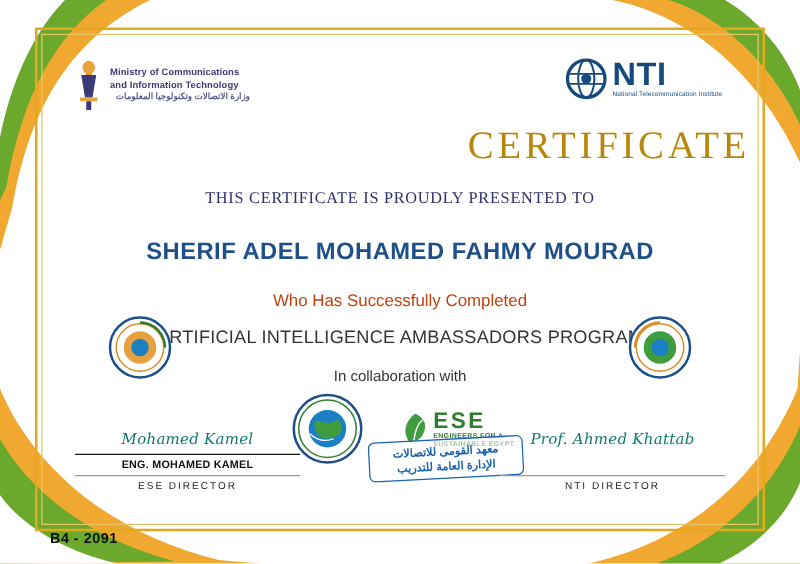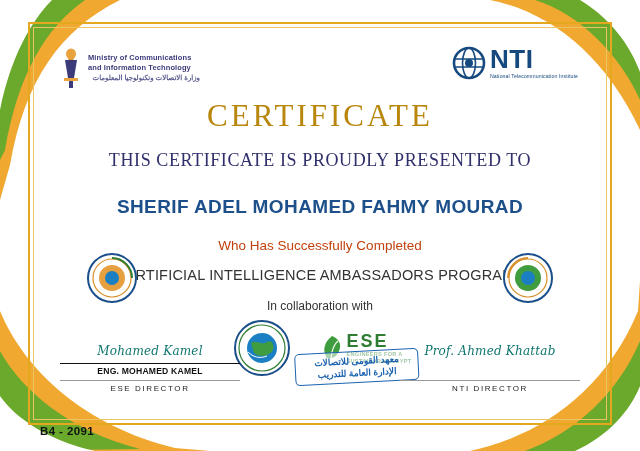--- a/index.html
+++ b/index.html
@@ -111,32 +111,32 @@
   .nti-sub {
     font-size: 5.2px;
     color: #16497e;
     letter-spacing: 0.1px;
     text-align: right;
     margin-top: 1px;
   }
 
   
   .title {
-    text-align: center;
+    text-align: right;
     font-family: "Liberation Serif", serif;
     font-size: 31px;
     letter-spacing: 3px;
     color: #b8860b;
     margin-top: 10px;
     font-weight: normal;
   }
   .subtitle {
     text-align: center;
     font-family: "Liberation Serif", serif;
-    font-size: 18px;
+    font-size: 13px;
     letter-spacing: 0.6px;
     color: #2f2f6b;
     margin-top: 16px;
   }
   .recipient {
     text-align: center;
     font-size: 19px;
     font-weight: bold;
     color: #1d4f8a;
     letter-spacing: 0.4px;

